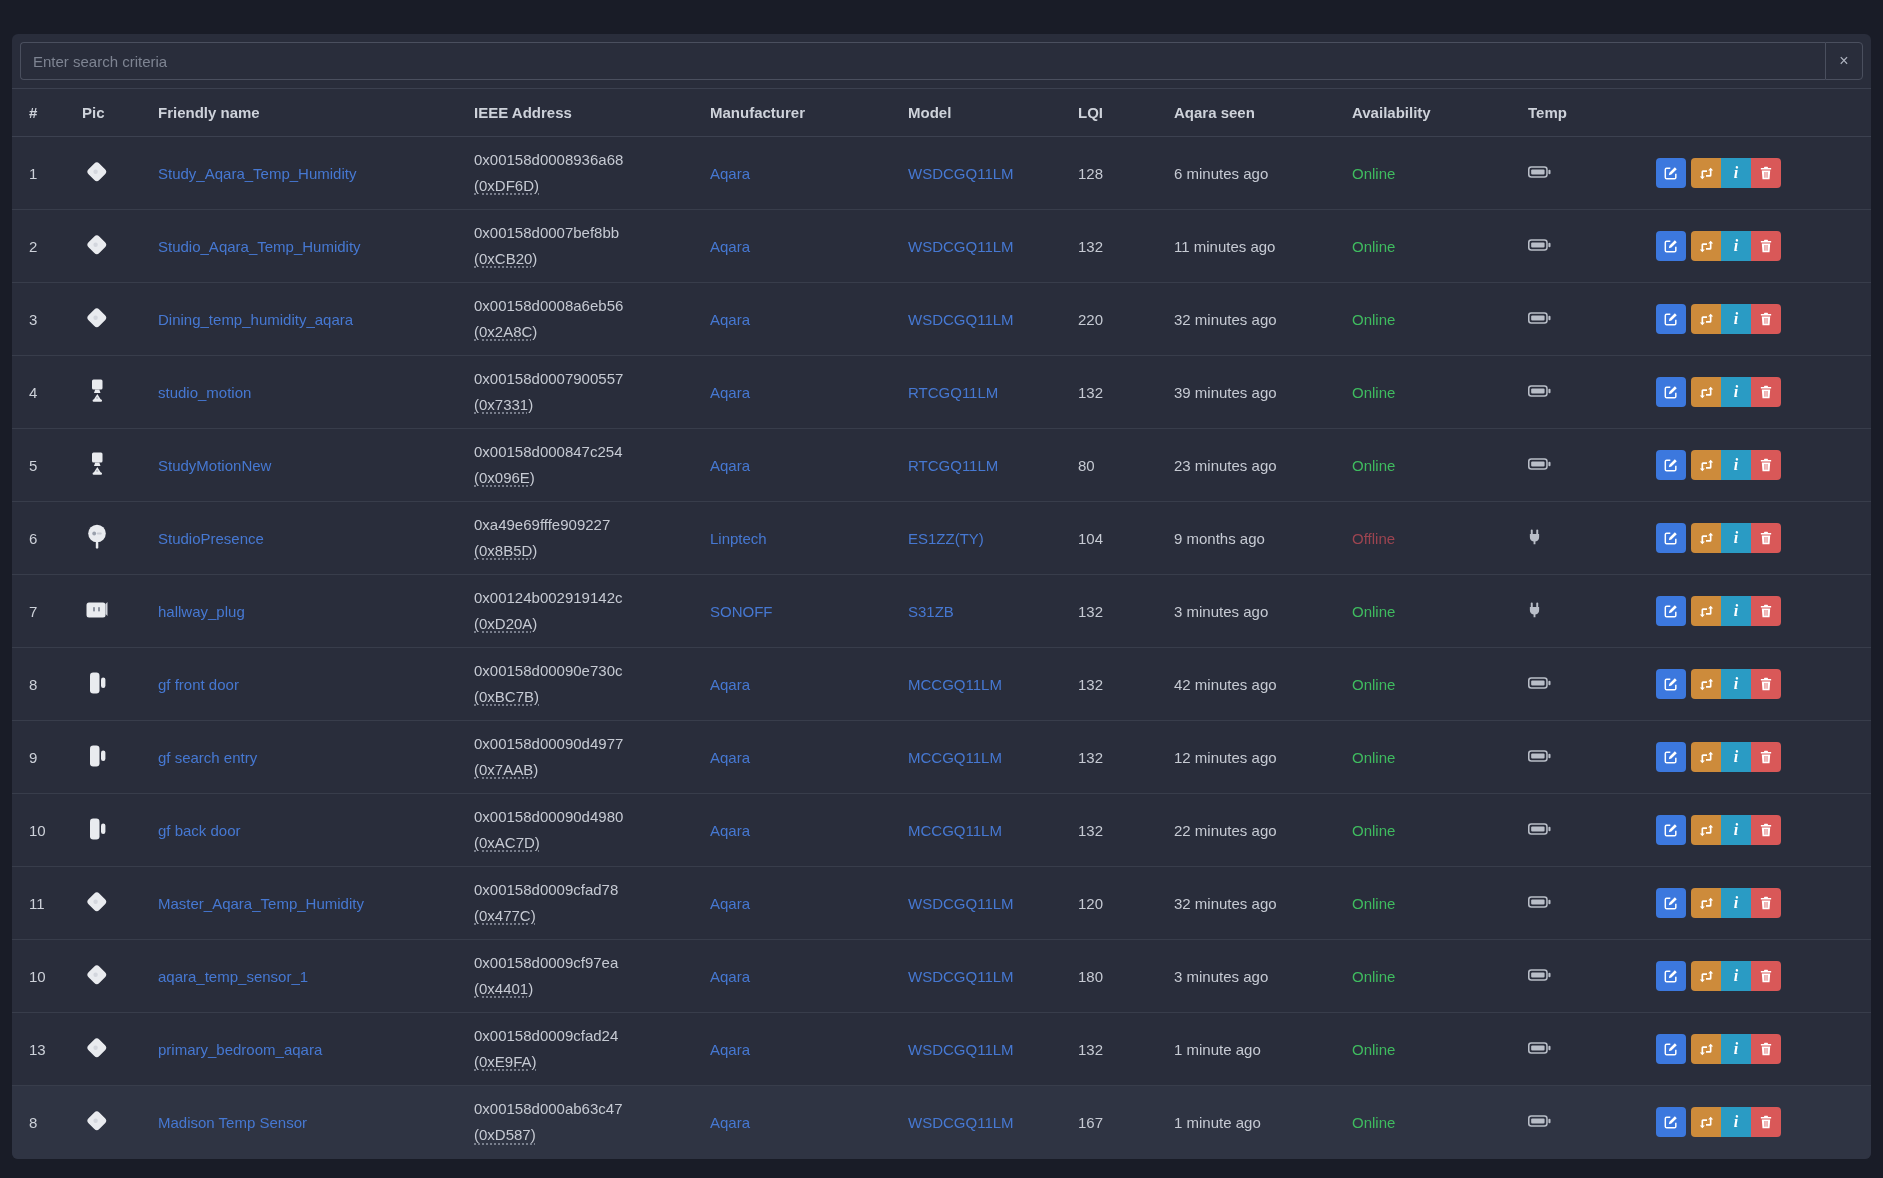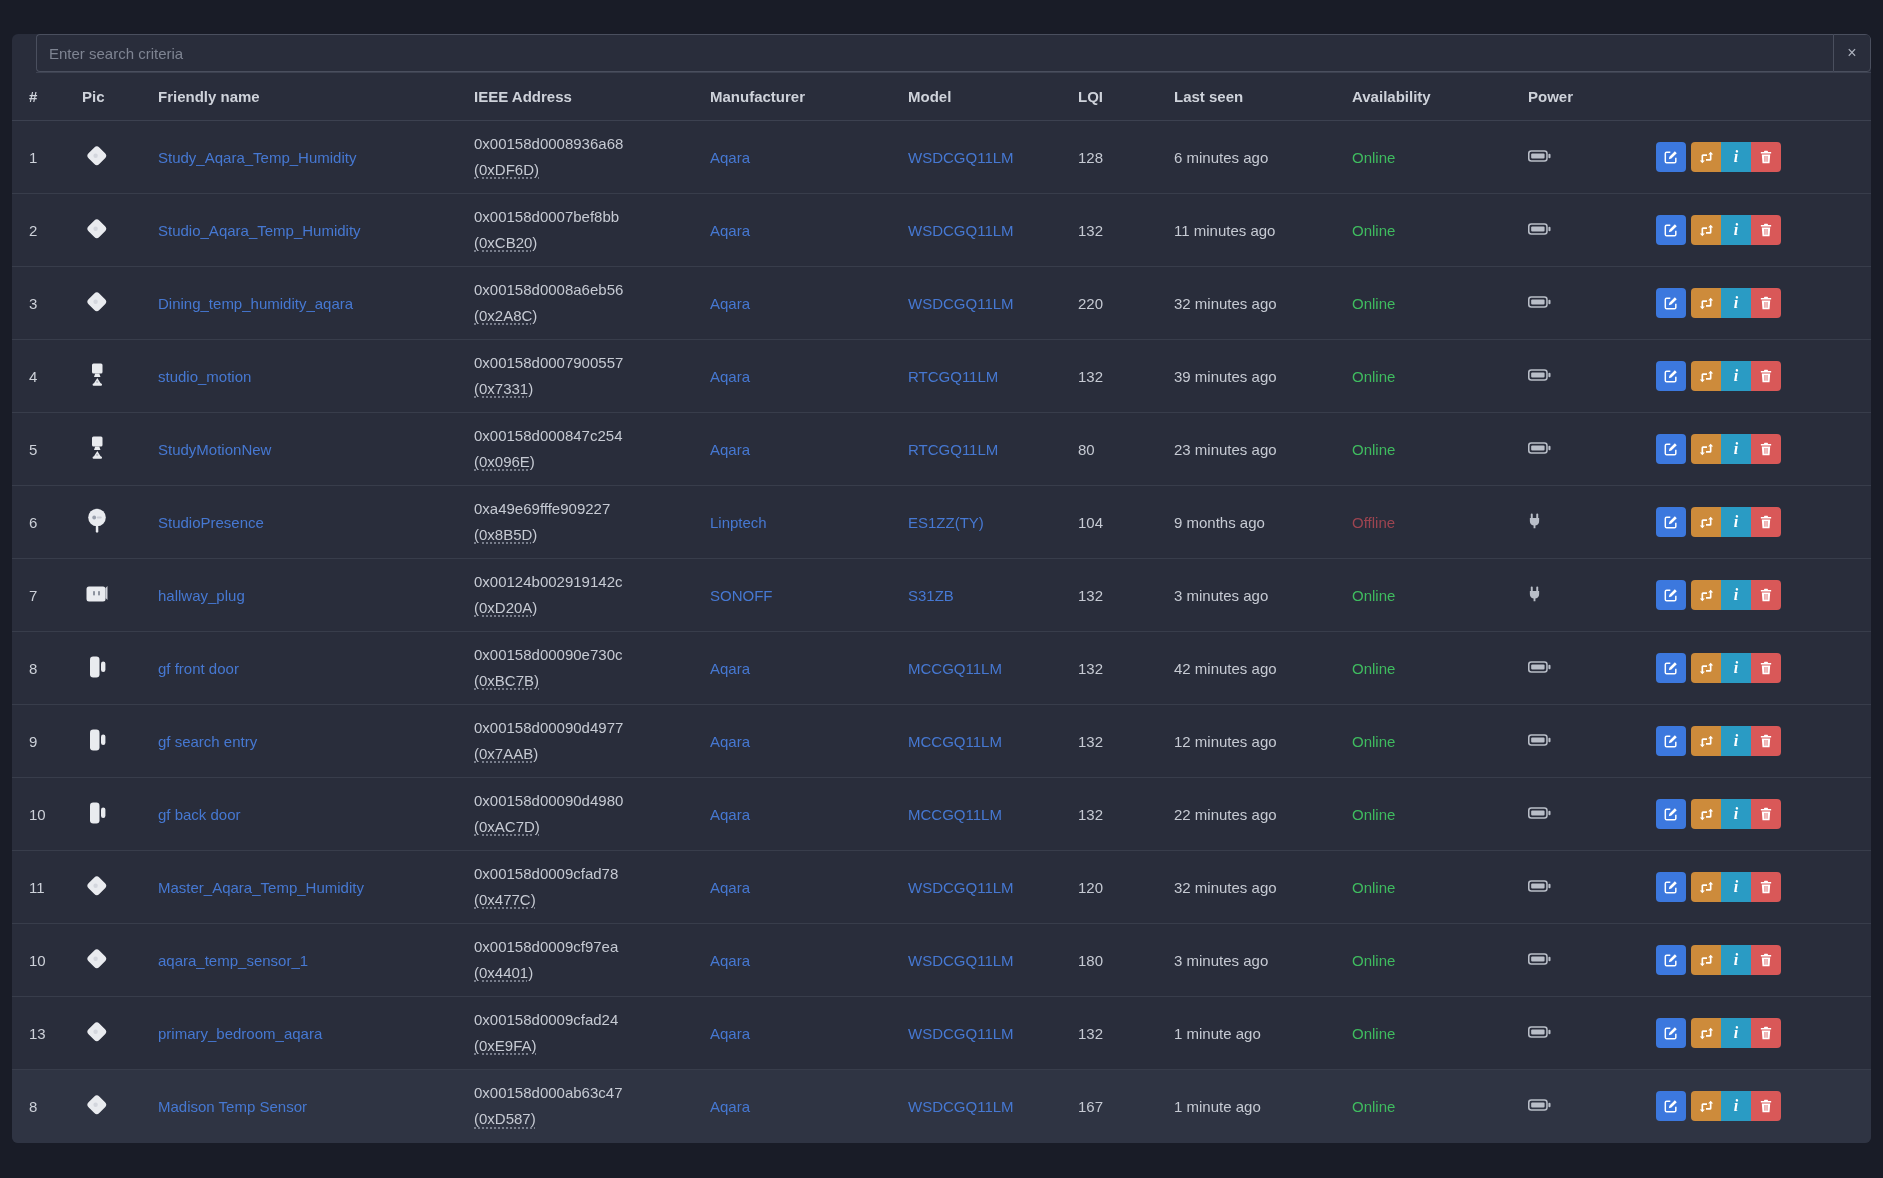--- a/index.html
+++ b/index.html
@@ -14,22 +14,22 @@
     padding: 34px 12px 12px 12px;
   }
   .card {
     background: #292d3b;
     border-radius: 6px;
     overflow: hidden;
   }
   
   .search-row {
     display: flex;
+    padding: 8px;
     border-bottom: 1px solid #3c4150;
-    margin-left: 24px;
   }
   .search-input {
     flex: 1;
     height: 38px;
     background: transparent;
     border: 1px solid #4a4f5e;
     border-right: none;
     border-radius: 4px 0 0 4px;
     color: #d6dae2;
     font-size: 15px;
@@ -153,23 +153,23 @@
     </colgroup>
     <thead>
       <tr id="header-row">
           <th>#</th>
           <th>Pic</th>
           <th>Friendly name</th>
           <th>IEEE Address</th>
           <th>Manufacturer</th>
           <th>Model</th>
           <th>LQI</th>
-          <th>Last seen</th>
+          <th>Aqara seen</th>
           <th>Availability</th>
-          <th>Power</th>
+          <th>Temp</th>
           <th></th>
         </tr>
     </thead>
     <tbody id="rows">
         <tr>
           <td class="row-num">1</td>
           <td><span class="pic-wrap">
               <svg viewBox="0 0 30 30" width="30" height="30">
                 <rect x="7.2" y="7.2" width="15.2" height="15.2" rx="3.5" fill="#e9ebef" transform="rotate(45 14.8 14.8)"></rect>
                 <circle cx="13.6" cy="14.8" r="2.2" fill="#d3d6dd"></circle>

